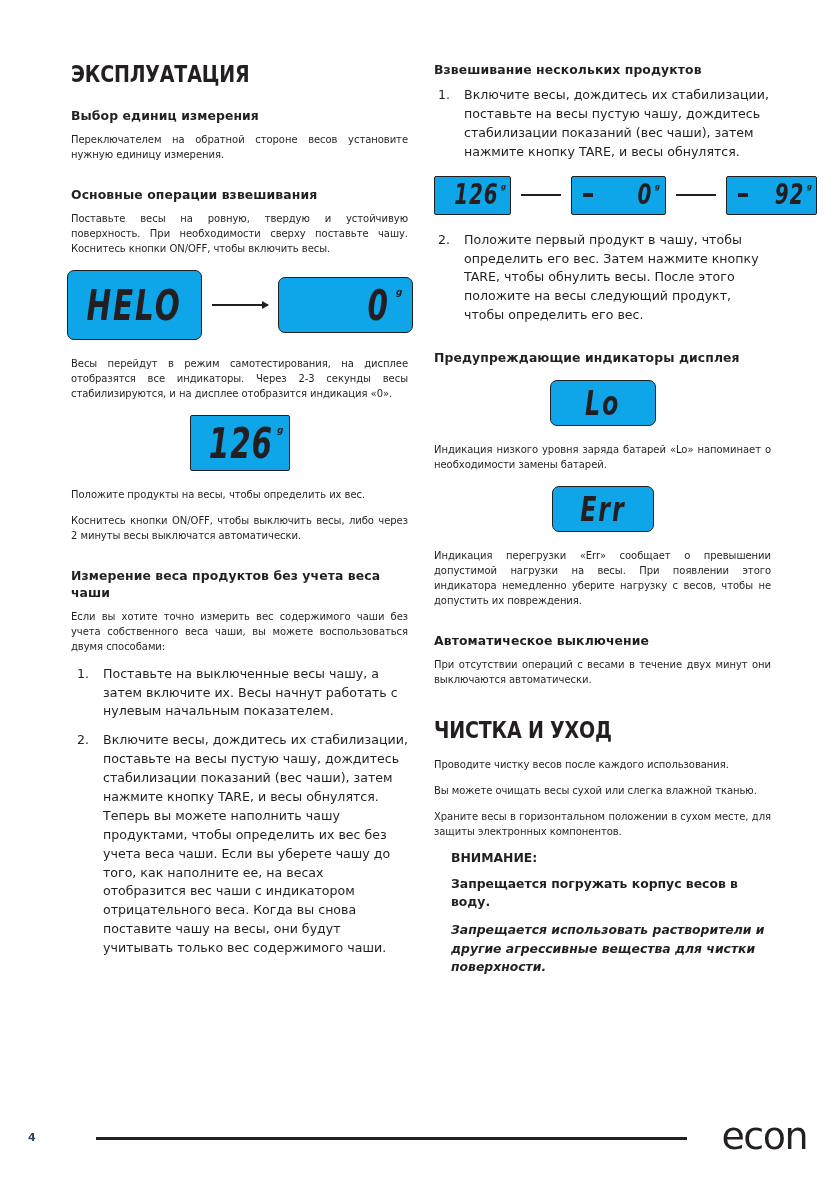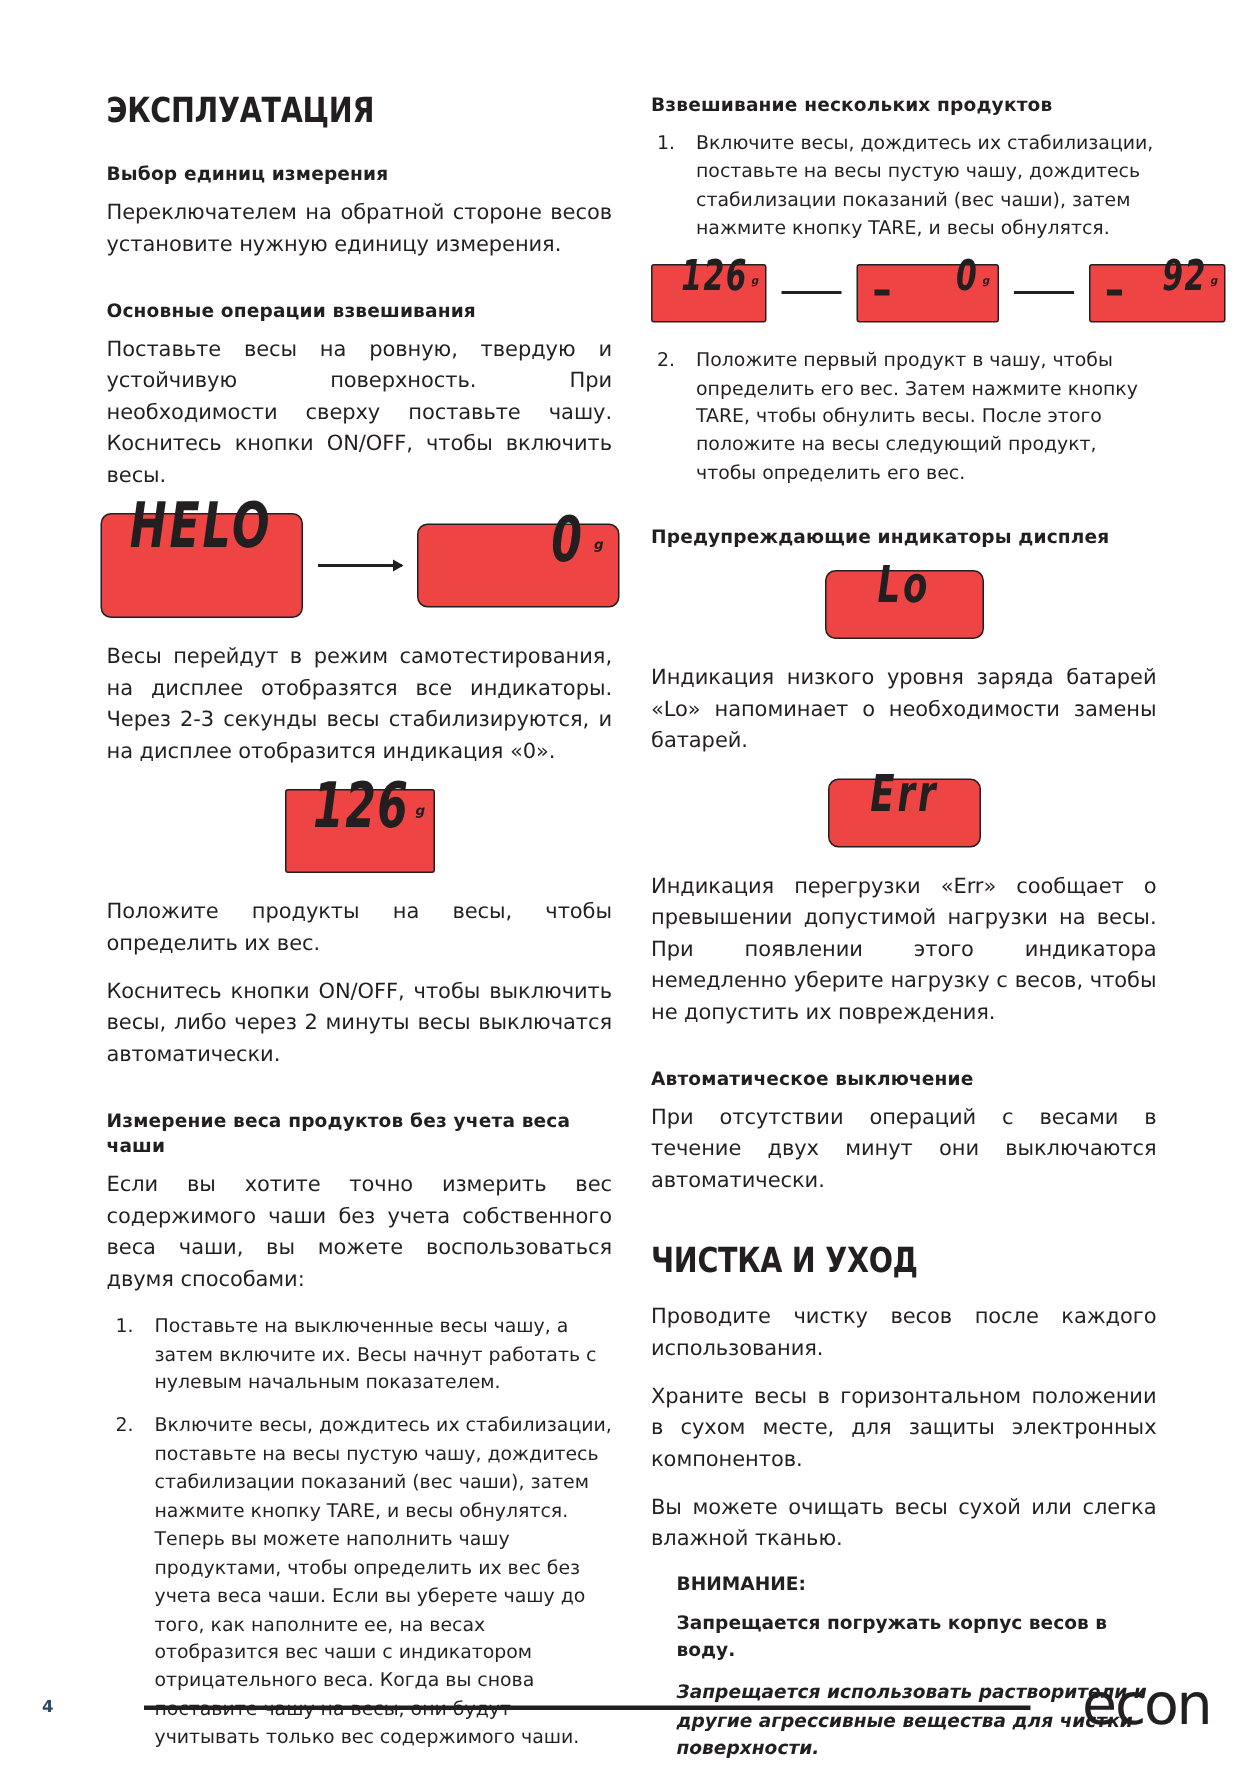--- a/index.html
+++ b/index.html
@@ -45,21 +45,21 @@
   h2.sub-title {
     font-size: 12.4px;
     font-weight: 700;
     line-height: 1.3;
     margin-bottom: 8px;
     letter-spacing: 0.1px;
     color: #231f20;
   }
 
   p.body {
-    font-size: 14px;
+    font-size: 10px;
     line-height: 1.50;
     text-align: justify;
     margin-bottom: 11px;
     color: #231f20;
     letter-spacing: -0.05px;
   }
 
   
   ol.steps {
     list-style: none;
@@ -92,23 +92,24 @@
     display: flex;
     align-items: center;
     justify-content: center;
     margin: 14px 0 16px;
   }
   .lcd-row.left-align { justify-content: flex-start; }
 
   .lcd {
     border: 1.6px solid #231f20;
     border-radius: 7px;
-    background: #ef4444;
+    background: #0ea5e9;
     position: relative;
     display: flex;
+    align-items: center;
     flex: none;
   }
   .lcd.sq { border-radius: 2px; }
 
   .lcd-text {
     font-family: "DejaVu Sans", "Liberation Sans", sans-serif;
     font-weight: 700;
     font-style: italic;
     color: #231f20;
     line-height: 1;
@@ -367,22 +368,22 @@
     <div class="spacer-14"></div>
 
     <h2 class="sub-title">Автоматическое выключение</h2>
     <p class="body">При отсутствии операций с весами в течение двух минут они выключаются автоматически.</p>
 
     <div class="spacer-20"></div>
 
     <h1 class="section-title tight">ЧИСТКА И УХОД</h1>
 
     <p class="body">Проводите чистку весов после каждого использования.</p>
+    <p class="body">Вы можете очищать весы сухой или слегка влажной тканью.</p>
     <p class="body">Храните весы в горизонтальном положении в сухом месте, для защиты электронных компонентов.</p>
-    <p class="body">Вы можете очищать весы сухой или слегка влажной тканью.</p>
 
     <div class="attention">
       <h3>ВНИМАНИЕ:</h3>
       <p>Запрещается погружать корпус весов в воду.</p>
       <p>Запрещается использовать растворители и другие агрессивные вещества для чистки поверхности.</p>
     </div>
 
   </div>
 
   <div class="footer">

